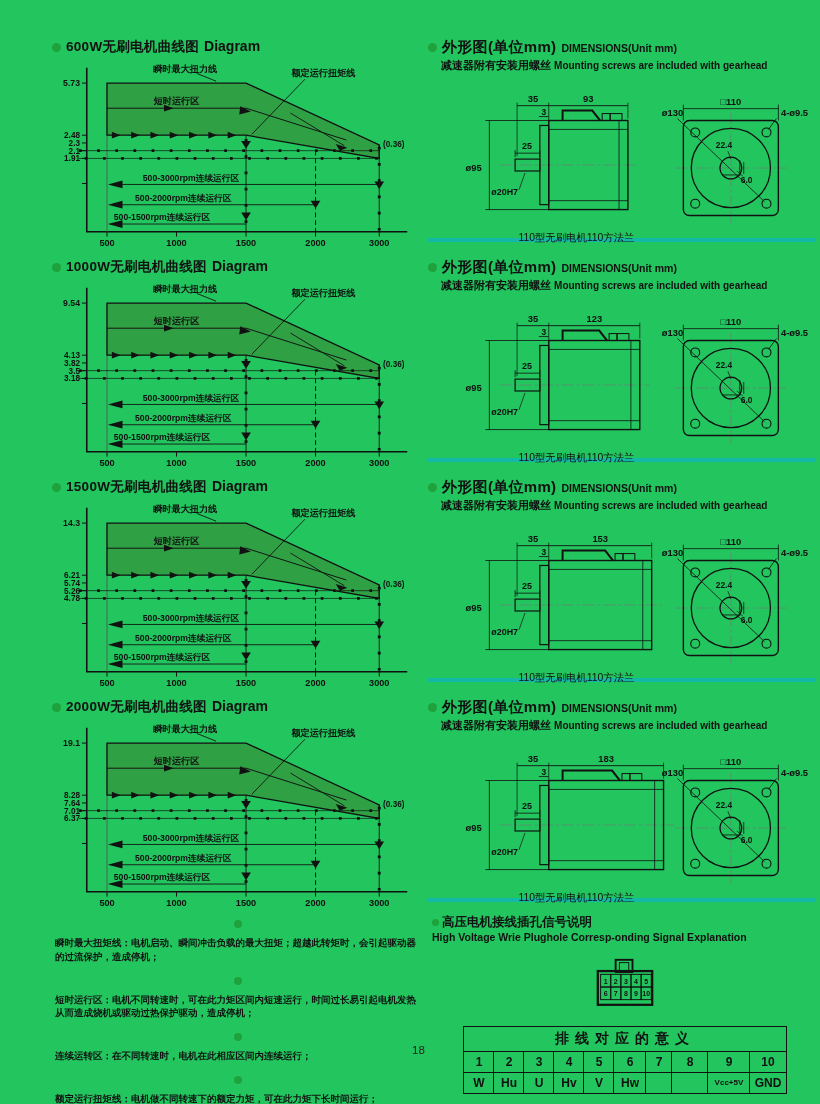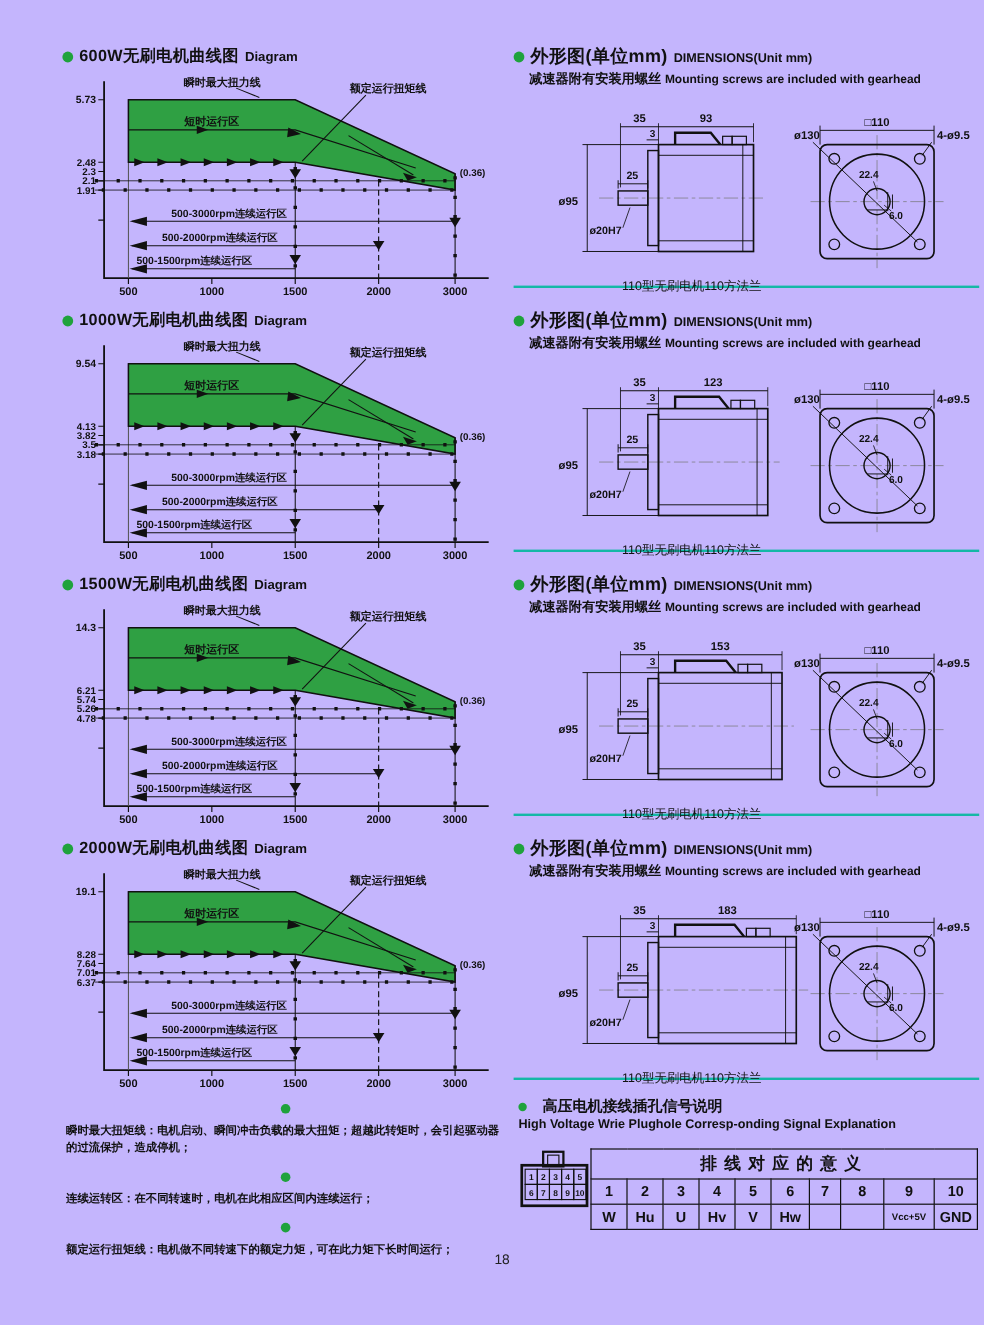--- a/index.html
+++ b/index.html
@@ -1,41 +1,41 @@
 <!DOCTYPE html>
 <html style="--green: #1FA23C;"><head>
 <meta charset="utf-8">
 <style>
   :root{ --green:#1FA23C; --ink:#111; }
   html,body{margin:0;padding:0;background:#fff;}
   body{width:820px;height:1104px;font-family:"Liberation Sans","DejaVu Sans",sans-serif;color:var(--ink);}
-  .page{position:relative;width:820px;height:1104px;background:#c4b5fd;overflow:hidden;}
+  .page{position:relative;width:820px;height:1104px;background:#22c55e;overflow:hidden;}
   .row{position:absolute;left:0;width:820px;height:220px;}
   .chart-cell{position:absolute;left:52px;top:4px;width:372px;}
-  .dims-cell{position:absolute;left:428px;top:4px;width:388px;height:176px;border-bottom:2px solid #14b8a6;padding-bottom:24px;}
+  .dims-cell{position:absolute;left:428px;top:4px;width:388px;height:176px;border-bottom:4px solid #14b8a6;padding-bottom:24px;}
   .sec-head{display:flex;align-items:baseline;gap:5px;white-space:nowrap;}
   .dot{width:9px;height:9px;border-radius:50%;background:var(--green);display:inline-block;flex:0 0 auto;align-self:center;}
   .dot.sm{width:7px;height:7px;}
   .sec-head .cn{font-size:13.5px;font-weight:bold;letter-spacing:.3px;}
-  .sec-head .en{font-size:11px;font-weight:bold;}
+  .sec-head .en{font-size:14px;font-weight:bold;}
   .sec-head.big .cn{font-size:15px;}
   .sec-head.big .en{font-size:10.5px;}
   .dims-sub{font-size:11px;font-weight:bold;margin:1px 0 0 13px;white-space:nowrap;}
   .dims-sub .en3{font-size:10px;}
   svg{display:block;}
   svg text{fill:var(--ink);font-family:"Liberation Sans","DejaVu Sans",sans-serif;}
   .chart{margin-top:2px;}
   .bottom{position:absolute;left:0;top:908px;width:820px;}
   .notes{position:absolute;left:55px;top:10px;width:365px;}
   .note{display:flex;gap:8px;margin-bottom:11px;font-size:9.5px;font-weight:bold;line-height:1.45;flex-direction:column;}
   .note .dot{margin-top:2px;flex:0 0 8px;width:8px;height:8px;}
   .sig-block{position:absolute;left:432px;top:6px;width:386px;}
-  .sig-title{display:flex;align-items:center;gap:13px;font-size:12.5px;font-weight:bold;}
+  .sig-title{display:flex;align-items:center;gap:3px;font-size:12.5px;font-weight:bold;}
   .sig-sub{font-size:10.5px;font-weight:bold;margin-left:0;}
-  .sig-flex{display:flex;align-items:flex-start;gap:0;margin-top:14px;}
+  .sig-flex{display:flex;align-items:center;gap:16px;margin-top:14px;flex-direction:column;}
   table.sig{border-collapse:collapse;table-layout:fixed;width:322px;}
   table.sig th,table.sig td{border:1.4px solid #111;text-align:center;padding:0;overflow:hidden;}
   th.hdr{font-size:14px;font-weight:bold;letter-spacing:6px;height:24px;}
   .pin{font-size:12px;font-weight:bold;height:20px;}
   .wire{font-size:10px;font-weight:bold;height:36px;line-height:1.15;word-break:break-all;}
   .sig-v{font-size:12px;font-weight:bold;height:20px;}
   .sig-v.small{font-size:8px;}
   .pagenum{position:absolute;left:412px;top:1044px;font-size:11.5px;color:#222;}
 </style>
 </head>
@@ -542,20 +542,24 @@
     </div>
 
   <div class="bottom">
     <div class="notes" id="notes">
   <div class="note">
     <span class="dot"></span>
     <span>瞬时最大扭矩线：电机启动、瞬间冲击负载的最大扭矩；超越此转矩时，会引起驱动器的过流保护，造成停机；</span>
   </div>
   <div class="note">
     <span class="dot"></span>
+    <span>短时运行区：电机不同转速时，可在此力矩区间内短速运行，时间过长易引起电机发热从而造成烧机或驱动过热保护驱动，造成停机；</span>
+  </div>
+  <div class="note">
+    <span class="dot"></span>
     <span>连续运转区：在不同转速时，电机在此相应区间内连续运行；</span>
   </div>
   <div class="note">
     <span class="dot"></span>
     <span>额定运行扭矩线：电机做不同转速下的额定力矩，可在此力矩下长时间运行；</span>
   </div>
       </div>
 
     <div class="sig-block">
       <div class="sig-title">

